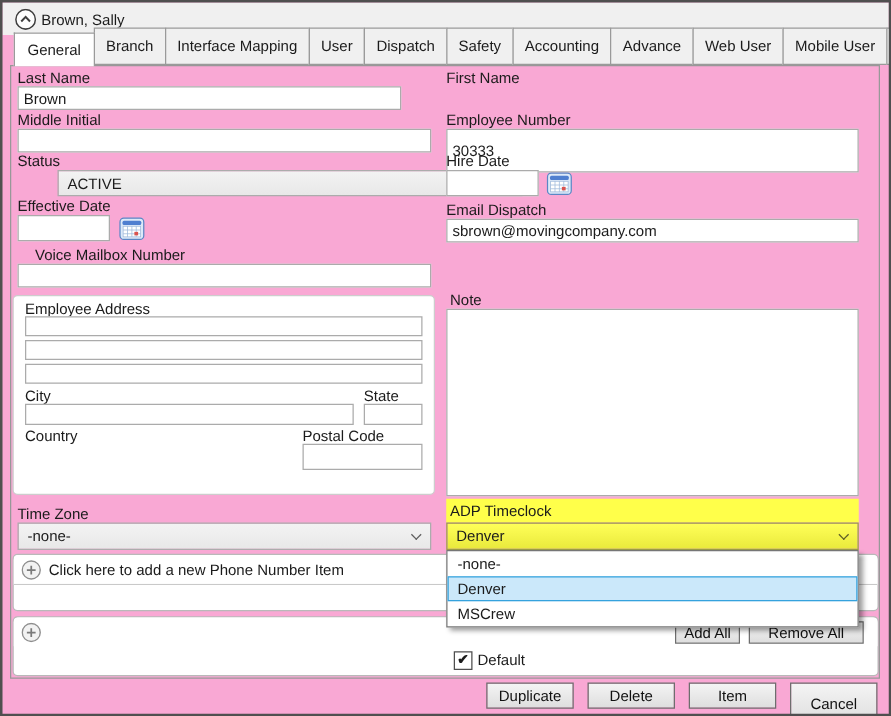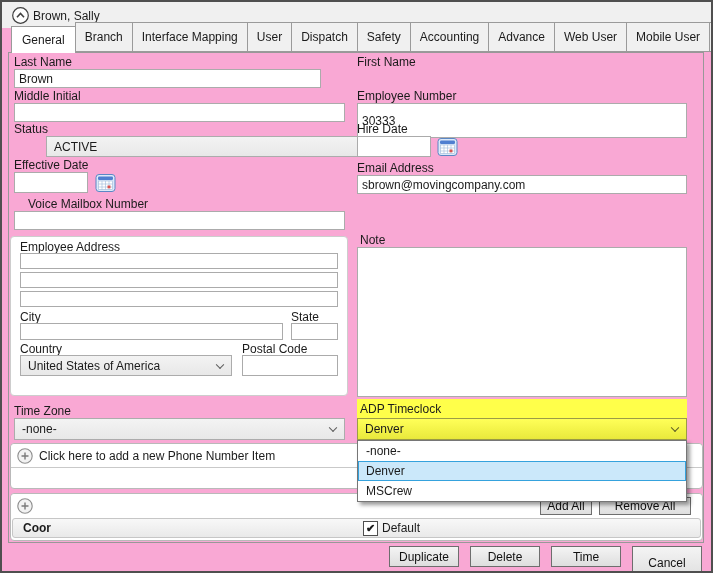--- a/index.html
+++ b/index.html
@@ -122,37 +122,33 @@
       <svg width="21" height="20" viewBox="0 0 21 20">
         <rect x="1" y="1.5" width="19" height="17" rx="3" fill="#dce9f9" stroke="#5b87c5"></rect>
         <rect x="3" y="3.5" width="15" height="3.5" rx="1.2" fill="#4f7fd0"></rect>
         <rect x="3.5" y="8" width="14" height="8.5" fill="#ffffff" stroke="#9db8d9" stroke-width="0.6"></rect>
         <path d="M3.5 11h14 M3.5 14h14 M7 8v8.5 M10.5 8v8.5 M14 8v8.5" stroke="#9db8d9" stroke-width="0.6"></path>
         <rect x="12.5" y="12.5" width="3" height="2.8" fill="#d9534f"></rect>
       </svg>
     </span>
   </button>
 
-  <div class="lbl" style="left:357px;top:161px;">Email Address</div>
+  <div class="lbl" style="left:357px;top:161px;">Email Dispatch</div>
   <input class="tb" style="left: 357px; top: 175px; width: 330px; height: 19px;" value="sbrown@movingcompany.com">
 
   <div class="grp" style="left:10px;top:236px;width:338px;height:160px;"></div>
   <div class="lbl" style="left:20px;top:240px;">Employee Address</div>
   <input class="tb" style="left: 20px; top: 253px; width: 318px; height: 16px;" value="">
   <input class="tb" style="left: 20px; top: 272px; width: 318px; height: 16px;" value="">
   <input class="tb" style="left: 20px; top: 291px; width: 318px; height: 16px;" value="">
   <div class="lbl" style="left:20px;top:310px;">City</div>
   <input class="tb" style="left: 20px; top: 323px; width: 263px; height: 17px;" value="">
   <div class="lbl" style="left:291px;top:310px;">State</div>
   <input class="tb" style="left: 291px; top: 323px; width: 47px; height: 17px;" value="">
   <div class="lbl" style="left:20px;top:342px;">Country</div>
-  <div class="combo" style="left:20px;top:355px;width:212px;height:21px;">
-    <span>United States of America</span>
-    <span class="chev"></span>
-  </div>
   <div class="lbl" style="left:242px;top:342px;">Postal Code</div>
   <input class="tb" style="left: 242px; top: 355px; width: 96px; height: 21px;" value="">
 
   <div class="lbl" style="left:360px;top:233px;">Note</div>
   <div class="abs" id="note-box"></div>
 
   <div class="lbl" style="left:14px;top:404px;">Time Zone</div>
   <div class="combo" style="left:14px;top:418px;width:331px;height:22px;">
     <span>-none-</span>
     <span class="chev"></span>
@@ -188,25 +184,22 @@
         <svg width="16" height="16" viewBox="0 0 16 16">
           <circle cx="8" cy="8" r="7.2" fill="#f2f2f2" stroke="#8e8e8e" stroke-width="1.1"></circle>
           <path d="M8 4.5v7 M4.5 8h7" stroke="#7a7a7a" stroke-width="1.4"></path>
         </svg>
       </span>
     </div>
   </div>
   <button class="btn" style="left:540px;top:497px;width:52px;height:18px;">Add All</button>
   <button class="btn" style="left:599px;top:497px;width:92px;height:18px;">Remove All</button>
 
-  <div class="abs" id="labor-item-row">
-    <span style="font-weight:bold;padding-left:10px;">Coor</span>
-  </div>
   <span class="cb" style="left:363px;top:521px;">
     <span>✔</span>
   </span>
   <div class="lbl" style="left:382px;top:521px;">Default</div>
 
   <button class="btn" style="left:389px;top:546px;width:70px;height:21px;">Duplicate</button>
   <button class="btn" style="left:470px;top:546px;width:70px;height:21px;">Delete</button>
-  <button class="btn" style="left:551px;top:546px;width:70px;height:21px;">Time</button>
+  <button class="btn" style="left:551px;top:546px;width:70px;height:21px;">Item</button>
   <button class="btn" style="left:632px;top:546px;width:70px;height:34px;">Cancel</button>
 </div>
 
 </body></html>

